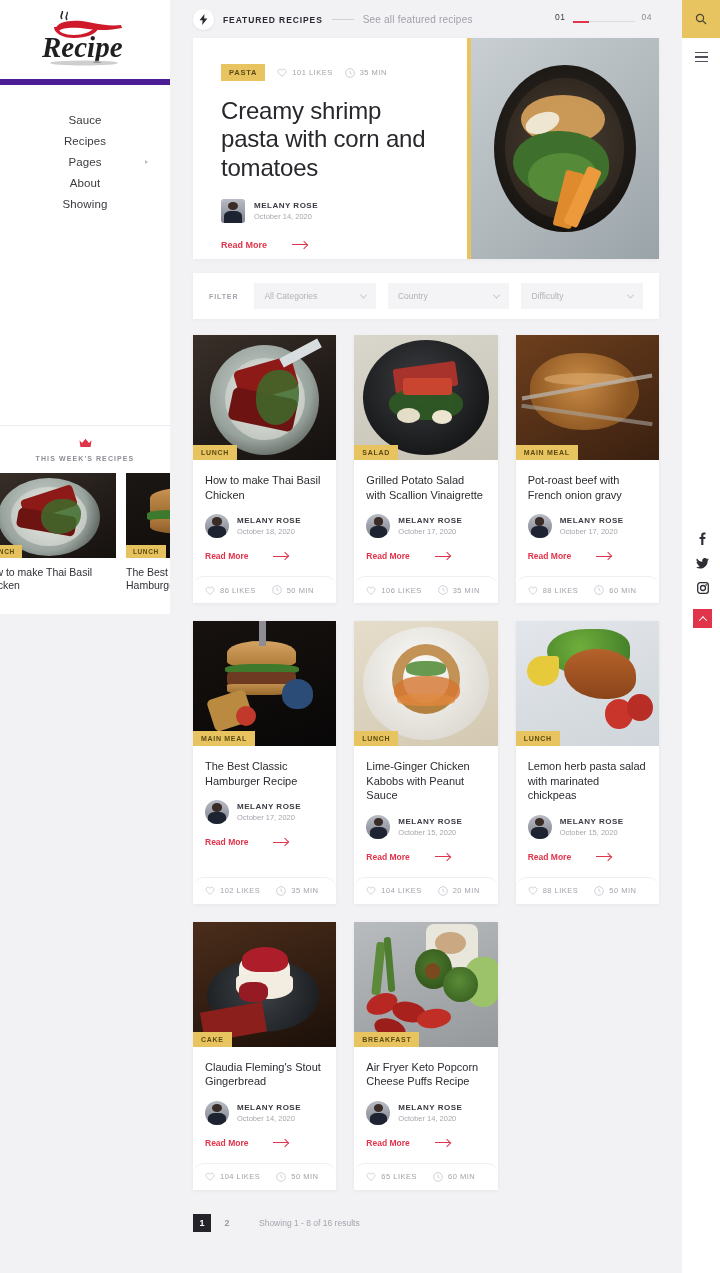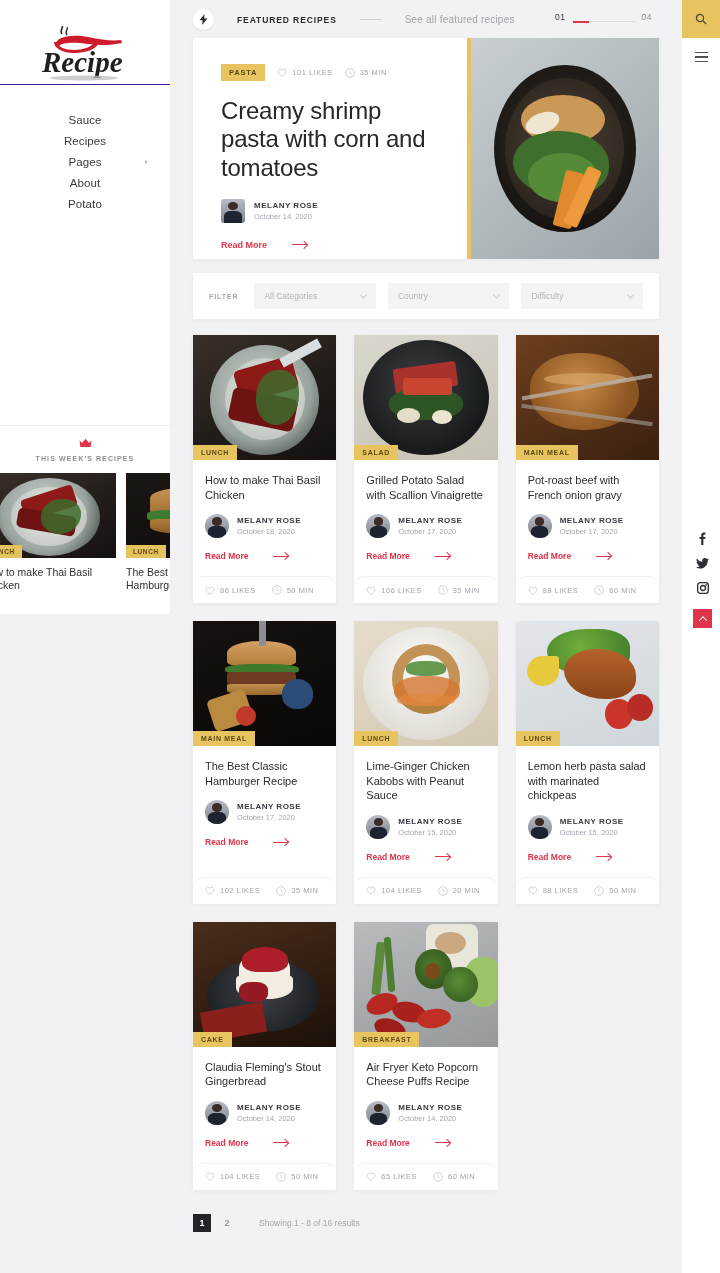--- a/index.html
+++ b/index.html
@@ -10,22 +10,22 @@
     color: #222;
     overflow: hidden;
   }
   .page { position: relative; width: 720px; height: 1273px; background: #f2f2f5; }
 
   
   .sidebar {
     position: absolute; left: 0; top: 0; width: 170px; height: 614px;
     background: #fff; z-index: 5;
   }
-  .logo-box { height: 85px; display: flex; align-items: flex-end; justify-content: center;
-    border-bottom: 1px solid #4c1d95; }
+  .logo-box { height: 85px; display: flex; align-items: center; justify-content: center;
+    border-bottom: 6px solid #4c1d95; }
   .logo { position: relative; width: 118px; height: 58px; }
   .logo svg { width: 118px; height: 58px; display: block; }
 
   .nav { padding-top: 24px; display: flex; flex-direction: column; align-items: center; }
   .nav-item {
     position: relative; width: 100%; text-align: center;
     font-size: 11.5px; color: #3a3a40; padding: 4.5px 0; letter-spacing: .1px;
     cursor: pointer;
   }
   .nav-item .caret {
@@ -50,21 +50,21 @@
   .week-card { width: 134px; flex: none; background: #fff; }
   .week-thumb { width: 134px; height: 85px; position: relative; overflow: hidden; }
   .week-badge {
     position: absolute; left: 0; bottom: 0; background: #e6c25e; color: #5e4a12;
     font-size: 6.5px; font-weight: 700; letter-spacing: .6px; padding: 3px 7px;
   }
   .week-name { font-size: 10.5px; color: #2f2f35; line-height: 1.25; margin-top: 8px; padding-right: 4px; }
 
   
   .topbar { position: absolute; left: 170px; top: 0; right: 0; height: 38px; background: #f2f2f5; }
-  .feat-head { position: absolute; left: 23px; top: 9px; display: flex; align-items: center; gap: 23px; }
+  .feat-head { position: absolute; left: 23px; top: 9px; display: flex; align-items: center; gap: 9px; }
   .bolt-circle {
     width: 21px; height: 21px; border-radius: 50%; background: #fff;
     display: flex; align-items: center; justify-content: center;
     box-shadow: 0 1px 3px rgba(0,0,0,.07);
   }
   .feat-label { font-size: 8.5px; font-weight: 700; letter-spacing: .9px; color: #2a2a30; }
   .feat-dash { width: 22px; height: 1px; background: #cfcfd6; }
   .feat-link { font-size: 10px; color: #a0a0a9; letter-spacing: .2px; cursor: pointer; }
 
   .slider-count { position: absolute; right: 68px; top: 12px; display: flex; align-items: flex-end; gap: 7px; }
@@ -205,21 +205,21 @@
         <span>Recipes</span>
       </div>
       <div class="nav-item">
         <span>Pages</span>
         <span class="caret"></span>
       </div>
       <div class="nav-item">
         <span>About</span>
       </div>
       <div class="nav-item">
-        <span>Potato</span>
+        <span>Showing</span>
       </div>
     </nav>
 
     <div class="week-widget">
       <div class="week-sep"></div>
       <div class="crown">
         <div class="crown-badge">
           <svg width="13" height="10" viewBox="0 0 13 10">
             <path d="M0.5 2.2 L3 5 L6.5 0.8 L10 5 L12.5 2.2 L11.6 9 L1.4 9 Z" fill="#e0344a"></path>
           </svg>

